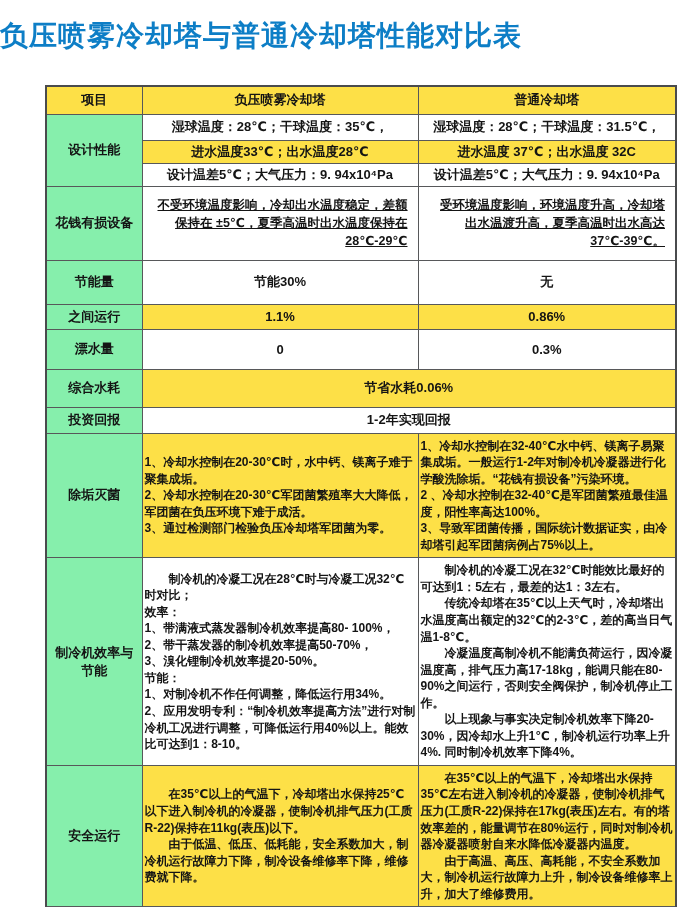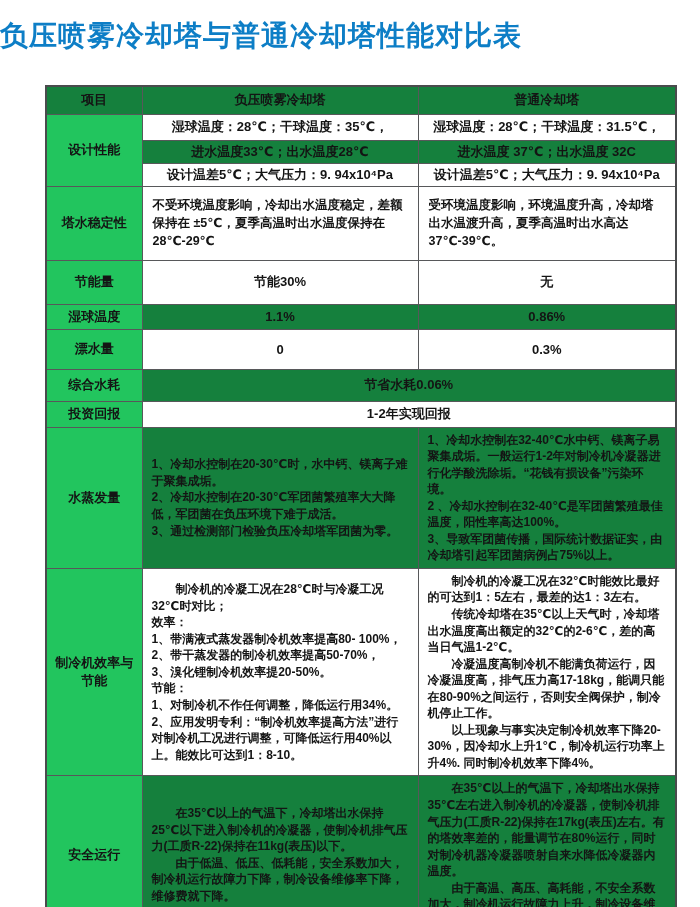--- a/index.html
+++ b/index.html
@@ -24,31 +24,31 @@
   }
   td{
     border:1px solid #57585a;
     text-align:center;
     vertical-align:middle;
     font-size:13px;
     font-weight:bold;
     padding:2px 6px;
     overflow:hidden;
   }
-  td.blue{background:#15803d;}
-  td.rowlabel{background:#22c55e;font-size:13px;}
+  td.blue{background:#fde047;}
+  td.rowlabel{background:#86efac;font-size:13px;}
   td.longtext{
     text-align:left;
     font-size:12px;
     line-height:1.38;
-    padding:4px 9px;
+    padding:4px 2px;
   }
   td.longtext p{margin:0;}
   td.longtext p.ind{text-indent:2em;}
-  td.stab{text-align:left;font-size:12.5px;line-height:1.45;padding:4px 10px;}
+  td.stab{text-align:right;font-size:12.5px;line-height:1.45;padding:4px 10px;text-decoration:underline;}
 </style>
 </head>
 <body>
 
 <div class="page-title">负压喷雾冷却塔与普通冷却塔性能对比表</div>
 
 <table class="compare">
   <colgroup>
     <col style="width:96px">
       <col style="width:276px">
@@ -70,55 +70,55 @@
   <tr style="height:19px">
     <td class="blue">进水温度33℃；出水温度28℃</td>
     <td class="blue">进水温度 37℃；出水温度 32C</td>
   </tr>
   <tr style="height:23px">
     <td>设计温差5℃；大气压力：9. 94x10⁴Pa</td>
     <td>设计温差5℃；大气压力：9. 94x10⁴Pa</td>
   </tr>
 
   <tr style="height:74px">
-    <td class="rowlabel">塔水稳定性</td>
+    <td class="rowlabel">花钱有损设备</td>
     <td class="stab">不受环境温度影响，冷却出水温度稳定，差额保持在 ±5℃，夏季高温时出水温度保持在28℃-29℃</td>
     <td class="stab">受环境温度影响，环境温度升高，冷却塔出水温渡升高，夏季高温时出水高达37℃-39℃。</td>
   </tr>
 
   <tr style="height:44px">
     <td class="rowlabel">节能量</td>
     <td>节能30%</td>
     <td>无</td>
   </tr>
 
   <tr style="height:25px">
-    <td class="rowlabel">湿球温度</td>
+    <td class="rowlabel">之间运行</td>
     <td class="blue">1.1%</td>
     <td class="blue">0.86%</td>
   </tr>
 
   <tr style="height:40px">
     <td class="rowlabel">漂水量</td>
     <td>0</td>
     <td>0.3%</td>
   </tr>
 
-  <tr style="height:32px">
+  <tr style="height:38px">
     <td class="rowlabel">综合水耗</td>
     <td class="blue" colspan="2">节省水耗0.06%</td>
   </tr>
 
   <tr style="height:26px">
     <td class="rowlabel">投资回报</td>
     <td colspan="2">1-2年实现回报</td>
   </tr>
 
   <tr style="height:120px">
-    <td class="rowlabel">水蒸发量</td>
+    <td class="rowlabel">除垢灭菌</td>
     <td class="blue longtext">
       <p>1、冷却水控制在20-30℃时，水中钙、镁离子难于聚集成垢。</p>
       <p>2、冷却水控制在20-30℃军团菌繁殖率大大降低，军团菌在负压环境下难于成活。</p>
       <p>3、通过检测部门检验负压冷却塔军团菌为零。</p>
     </td>
     <td class="blue longtext">
       <p>1、冷却水控制在32-40℃水中钙、镁离子易聚集成垢。一般运行1-2年对制冷机冷凝器进行化学酸洗除垢。“花钱有损设备”污染环境。</p>
       <p>2 、冷却水控制在32-40℃是军团菌繁殖最佳温度，阳性率高达100%。</p>
       <p>3、导致军团菌传播，国际统计数据证实，由冷却塔引起军团菌病例占75%以上。</p>
     </td>
@@ -131,21 +131,21 @@
       <p>效率：</p>
       <p>1、带满液式蒸发器制冷机效率提高80- 100%，</p>
       <p>2、带干蒸发器的制冷机效率提高50-70%，</p>
       <p>3、溴化锂制冷机效率提20-50%。</p>
       <p>节能：</p>
       <p>1、对制冷机不作任何调整，降低运行用34%。</p>
       <p>2、应用发明专利：“制冷机效率提高方法”进行对制冷机工况进行调整，可降低运行用40%以上。能效比可达到1：8-10。</p>
     </td>
     <td class="longtext">
       <p class="ind">制冷机的冷凝工况在32℃时能效比最好的可达到1：5左右，最差的达1：3左右。</p>
-      <p class="ind">传统冷却塔在35℃以上天气时，冷却塔出水温度高出额定的32℃的2-6℃，差的高当日气温1-2℃。</p>
+      <p class="ind">传统冷却塔在35℃以上天气时，冷却塔出水温度高出额定的32℃的2-3℃，差的高当日气温1-8℃。</p>
       <p class="ind">冷凝温度高制冷机不能满负荷运行，因冷凝温度高，排气压力高17-18kg，能调只能在80-90%之间运行，否则安全阀保护，制冷机停止工作。</p>
       <p class="ind">以上现象与事实决定制冷机效率下降20-30%，因冷却水上升1℃，制冷机运行功率上升4%. 同时制冷机效率下降4%。</p>
     </td>
   </tr>
 
   <tr style="height:120px">
     <td class="rowlabel">安全运行</td>
     <td class="blue longtext">
       <p class="ind">在35℃以上的气温下，冷却塔出水保持25℃以下进入制冷机的冷凝器，使制冷机排气压力(工质R-22)保持在11kg(表压)以下。</p>
       <p class="ind">由于低温、低压、低耗能，安全系数加大，制冷机运行故障力下降，制冷设备维修率下降，维修费就下降。</p>

